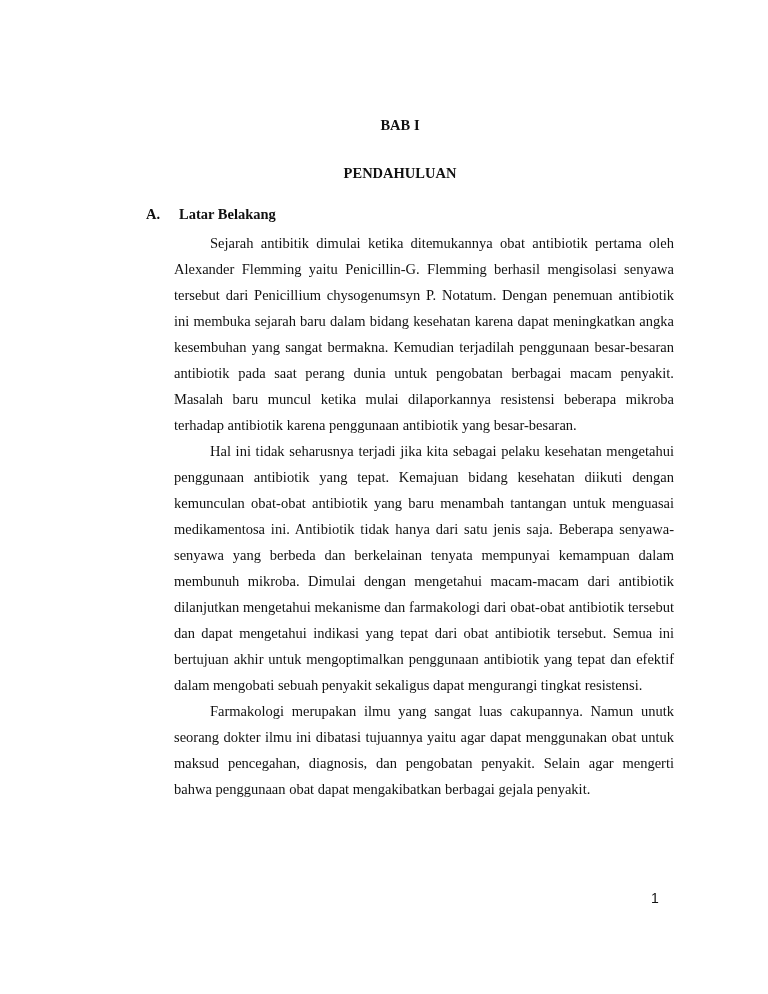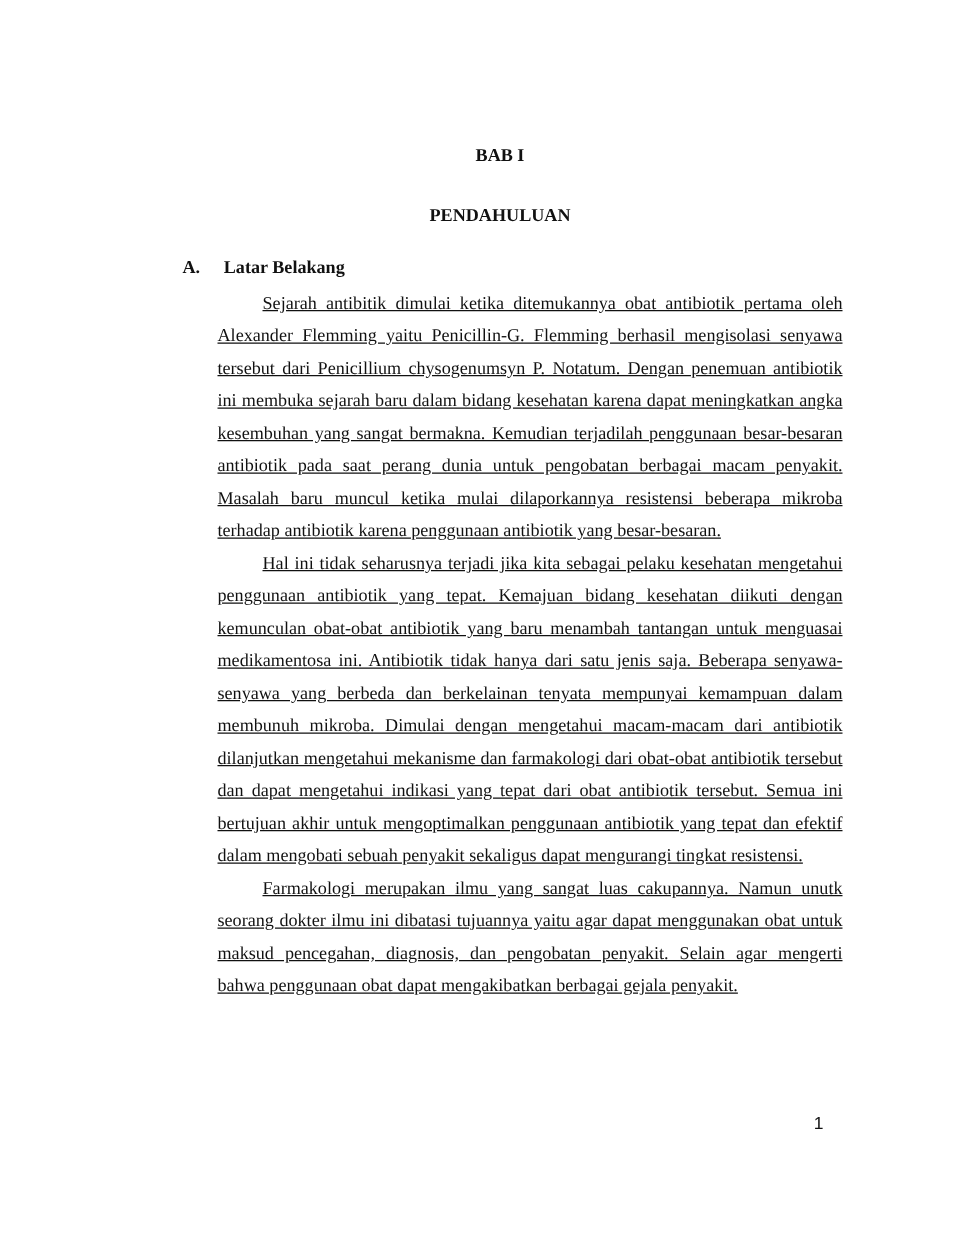--- a/index.html
+++ b/index.html
@@ -6,21 +6,21 @@
   body { width: 768px; height: 994px; position: relative; overflow: hidden;
          font-family: "Liberation Serif", serif; color: #111; }
   .page { position: absolute; left: 0; top: 0; width: 615px; height: 994px; background: #fff; }
   .heading { position: absolute; left: 0; width: 768px; text-align: center;
              font-weight: bold; font-size: 14.5px; }
   .h-bab { top: 117px; left: 16px; }
   .h-pend { top: 165px; left: 16px; }
   .section { position: absolute; left: 146px; top: 206px; font-weight: bold; font-size: 14.5px; }
   .section .num { display: inline-block; width: 33px; }
   .body { position: absolute; left: 174px; top: 230px; width: 500px;
-          font-size: 14.5px; line-height: 26px; text-align: justify; text-decoration: underline; }
+          font-size: 14.5px; line-height: 26px; text-align: justify; }
   .body p { margin: 0; text-indent: 36px; }
   .pagenum { position: absolute; left: 651px; top: 890px; font-family: "Liberation Sans", sans-serif;
              font-size: 14px; }
 </style>
 </head>
 <body>
 
 <div class="page">
   <div class="heading h-bab">BAB I</div>
   <div class="heading h-pend">PENDAHULUAN</div>

